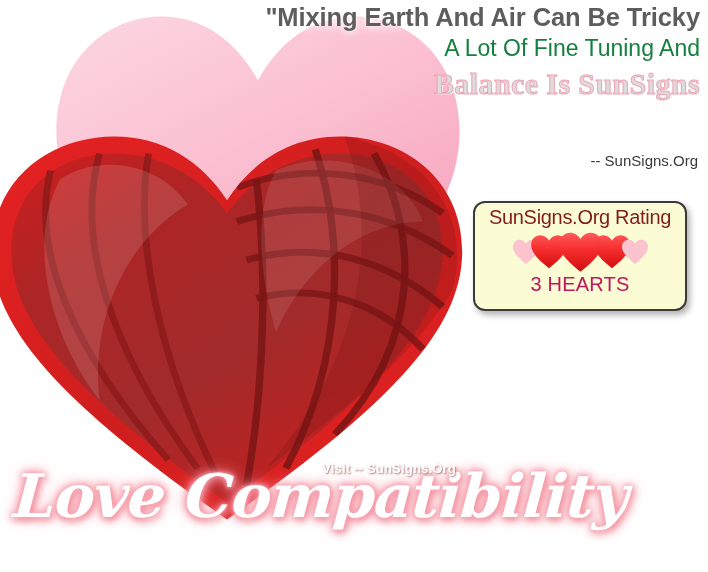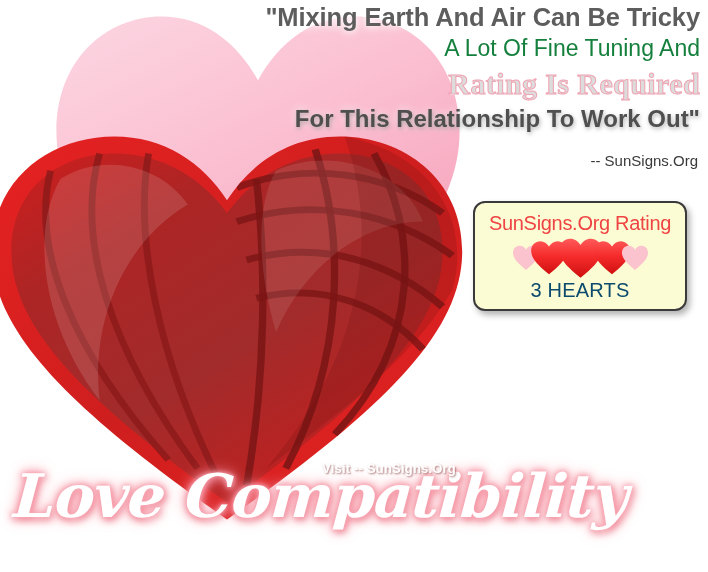--- a/index.html
+++ b/index.html
@@ -109,40 +109,40 @@
     height: 110px;
     background: #fbfbd4;
     border: 2px solid #3a3a3a;
     border-radius: 12px;
     box-shadow: 3px 4px 6px rgba(0,0,0,0.30);
     box-sizing: border-box;
     text-align: center;
   }
   #rating-title {
     font-size: 20px;
-    color: #ef4444;
-    margin-top: 9px;
+    color: #7f1d1d;
+    margin-top: 3px;
     white-space: nowrap;
     letter-spacing: -0.3px;
   }
   #hearts-row {
     display: flex;
     align-items: center;
     justify-content: center;
     height: 44px;
     margin-top: 1px;
   }
   .rate-heart {
     display: block;
     margin: 0 -5px;
   }
   .rate-heart svg { display: block; }
   #rating-count {
     font-size: 20px;
-    color: #0c4a6e;
+    color: #be185d;
     margin-top: -1px;
     letter-spacing: 0.2px;
   }
 
   
   #main-title {
     position: absolute;
     left: 0;
     top: 324px;
     width: 560px;
@@ -272,22 +272,21 @@
         <path fill="#ffffff" opacity="0.10" d="M60 10 C 72 4 86 10 90 22 C 78 22 66 32 60 48 C 56 32 56 18 60 10 Z"></path>
 
         <path fill="#6e1313" opacity="0.22" d="M74 2 C 92 6 100 22 96 38 C 88 54 74 66 58 80 C 76 56 82 28 74 2 Z"></path>
       </g>
     </svg>
   </div>
 
   <div class="quote-block">
     <span class="q-line q1">"Mixing Earth And Air Can Be Tricky</span>
     <span class="q-line q2">A Lot Of Fine Tuning And</span>
-    <span class="q-line q3">Rating Is Required</span>
-    <span class="q-line q4">For This Relationship To Work Out"</span>
+    <span class="q-line q3">Balance Is SunSigns</span>
   </div>
   <div class="attribution">-- SunSigns.Org</div>
 
   <div id="rating-badge">
     <div id="rating-title">SunSigns.Org Rating</div>
     <div id="hearts-row">
 
       <span class="rate-heart">
         <svg width="28" height="26" viewBox="0 0 100 94">
           <path fill="#fbc3cd" d="M50 90 C 18 64 3 47 3 28 C 3 12 15 3 27 3 C 37 3 45 9 50 17 C 55 9 63 3 73 3 C 85 3 97 12 97 28 C 97 47 82 64 50 90 Z"></path>

